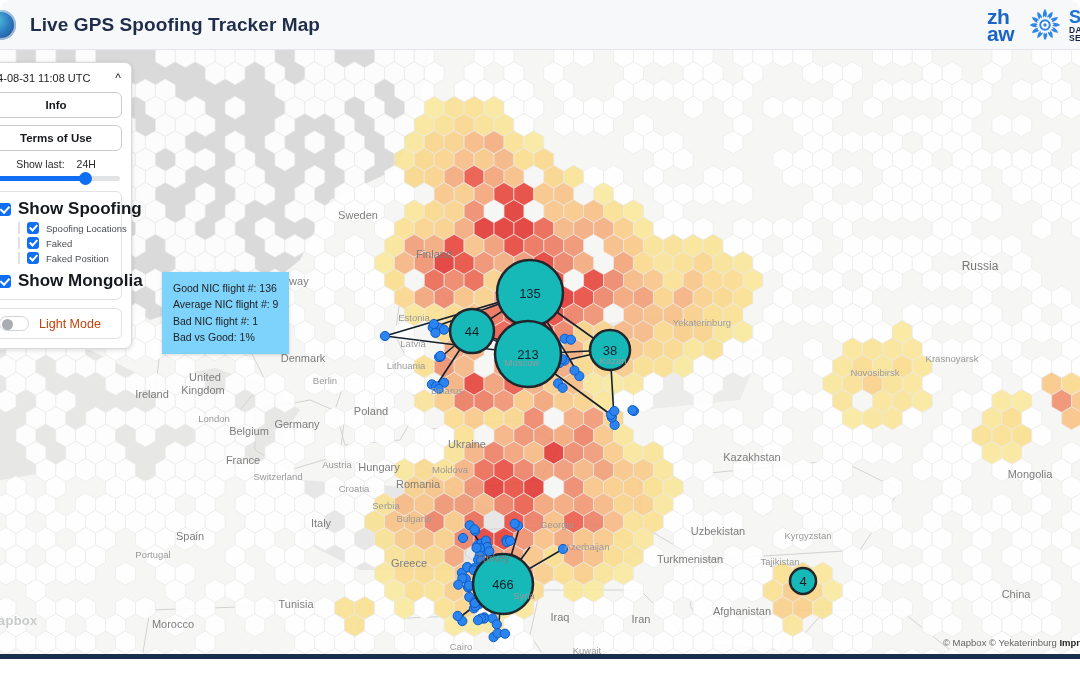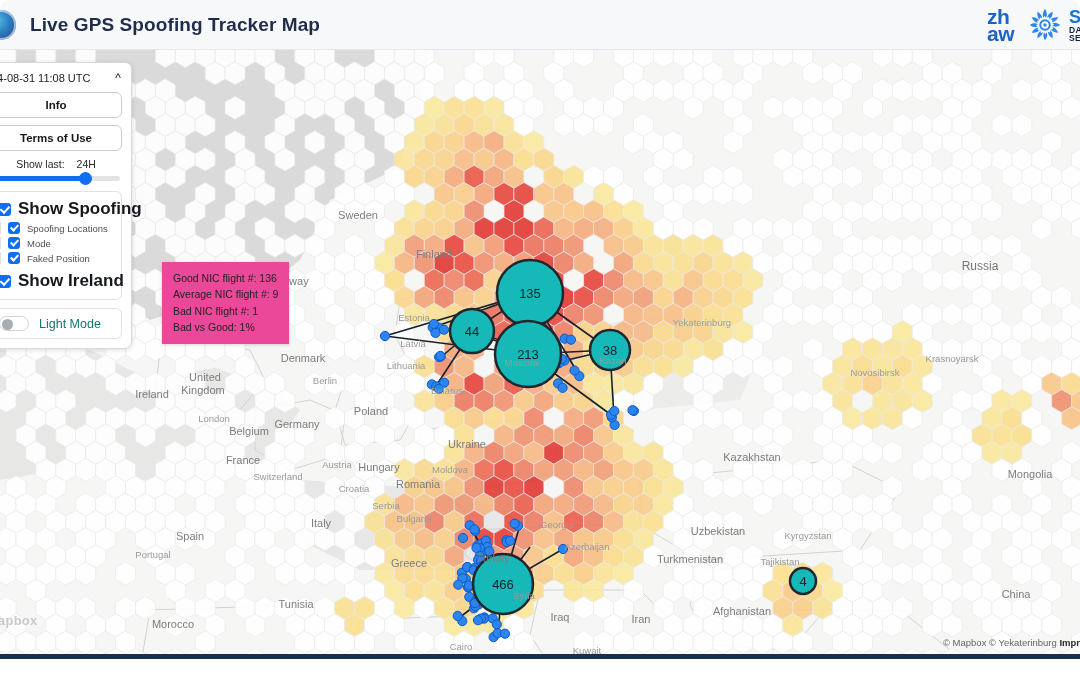--- a/index.html
+++ b/index.html
@@ -71,22 +71,22 @@
   .cluster-label {
     font-family: "Liberation Sans", sans-serif;
     font-size: 13px; fill: #15202b; text-anchor: middle;
     dominant-baseline: central; font-weight: normal;
   }
   .spoof-dot { fill: #2b84f0; stroke: #0e5bc4; stroke-width: 1; }
   .spoof-line { stroke: #15202b; stroke-width: 1.6; fill: none; }
 
   
   .tooltip {
-    position: absolute; left: 162px; top: 212px;
-    background: #ec4899;
+    position: absolute; left: 162px; top: 222px;
+    background: #7dd3fc;
     padding: 8px 11px 9px 11px;
     font-size: 10.5px; color: #222; line-height: 1.55;
     box-shadow: 0 1px 3px rgba(0,0,0,0.16);
     z-index: 20; white-space: nowrap;
   }
 
   
   .panel {
     position: absolute; left: -20px; top: 62px; width: 152px;
     background: #ffffff;
@@ -128,21 +128,21 @@
     position: absolute; left: 73%; top: 50%;
     width: 13px; height: 13px; margin-left: -6.5px; margin-top: -6.5px;
     border-radius: 50%; background: #0f6ef2;
     cursor: pointer;
   }
   .group {
     border: 1px solid #e0e2e6; border-radius: 6px;
     padding: 7px 7px 8px 7px; margin-bottom: 8px;
   }
   .chk-row { display: flex; align-items: center; gap: 7px; margin-bottom: 3px; }
-  .chk-row.sub { margin-left: 1px; padding-left: 7px; border-left: 2px solid #dfe1e4; }
+  .chk-row.sub { margin-left: 20px; padding-left: 7px; border-left: 2px solid #dfe1e4; }
   .chk {
     width: 13px; height: 13px; border-radius: 3px; flex: 0 0 auto;
     background: #0f6ef2; position: relative;
   }
   .chk.small { width: 12px; height: 12px; }
   .chk::after {
     content: ""; position: absolute;
     left: 4px; top: 1px; width: 3.5px; height: 7px;
     border: solid #fff; border-width: 0 2px 2px 0;
     transform: rotate(43deg);
@@ -156,21 +156,21 @@
   }
   .toggle {
     width: 30px; height: 15px; border-radius: 9px;
     background: #ffffff; border: 1px solid #cfd2d6;
     position: relative; flex: 0 0 auto; cursor: pointer;
   }
   .toggle-knob {
     position: absolute; left: 2px; top: 2px;
     width: 11px; height: 11px; border-radius: 50%; background: #a9adb3;
   }
-  .toggle-label { font-size: 12.5px; color: #0f766e; white-space: nowrap; }
+  .toggle-label { font-size: 12.5px; color: #c2410c; white-space: nowrap; }
 
   
   .mapbox-wm {
     position: absolute; left: -14px; bottom: 26px;
     font-size: 13px; font-weight: bold; color: #c8c9c9;
     letter-spacing: 0.3px; z-index: 15;
     text-shadow: 0 0 2px #fff;
   }
   .attrib {
     position: absolute; right: -28px; bottom: 6px;
@@ -1870,29 +1870,29 @@
       <div class="chk-row">
         <span class="chk"></span>
         <span class="chk-main-label">Show Spoofing</span>
       </div>
       <div class="chk-row sub">
         <span class="chk small"></span>
         <span class="chk-sub-label">Spoofing Locations</span>
       </div>
       <div class="chk-row sub">
         <span class="chk small"></span>
-        <span class="chk-sub-label">Mode</span>
+        <span class="chk-sub-label">Faked</span>
       </div>
       <div class="chk-row sub">
         <span class="chk small"></span>
         <span class="chk-sub-label">Faked Position</span>
       </div>
       <div class="chk-row" style="margin-top:7px;margin-bottom:0;">
         <span class="chk"></span>
-        <span class="chk-main-label">Show Ireland</span>
+        <span class="chk-main-label">Show Mongolia</span>
       </div>
     </div>
 
     <div class="toggle-row">
       <span class="toggle">
         <span class="toggle-knob"></span>
       </span>
       <span class="toggle-label">Light Mode</span>
     </div>
   </div>

